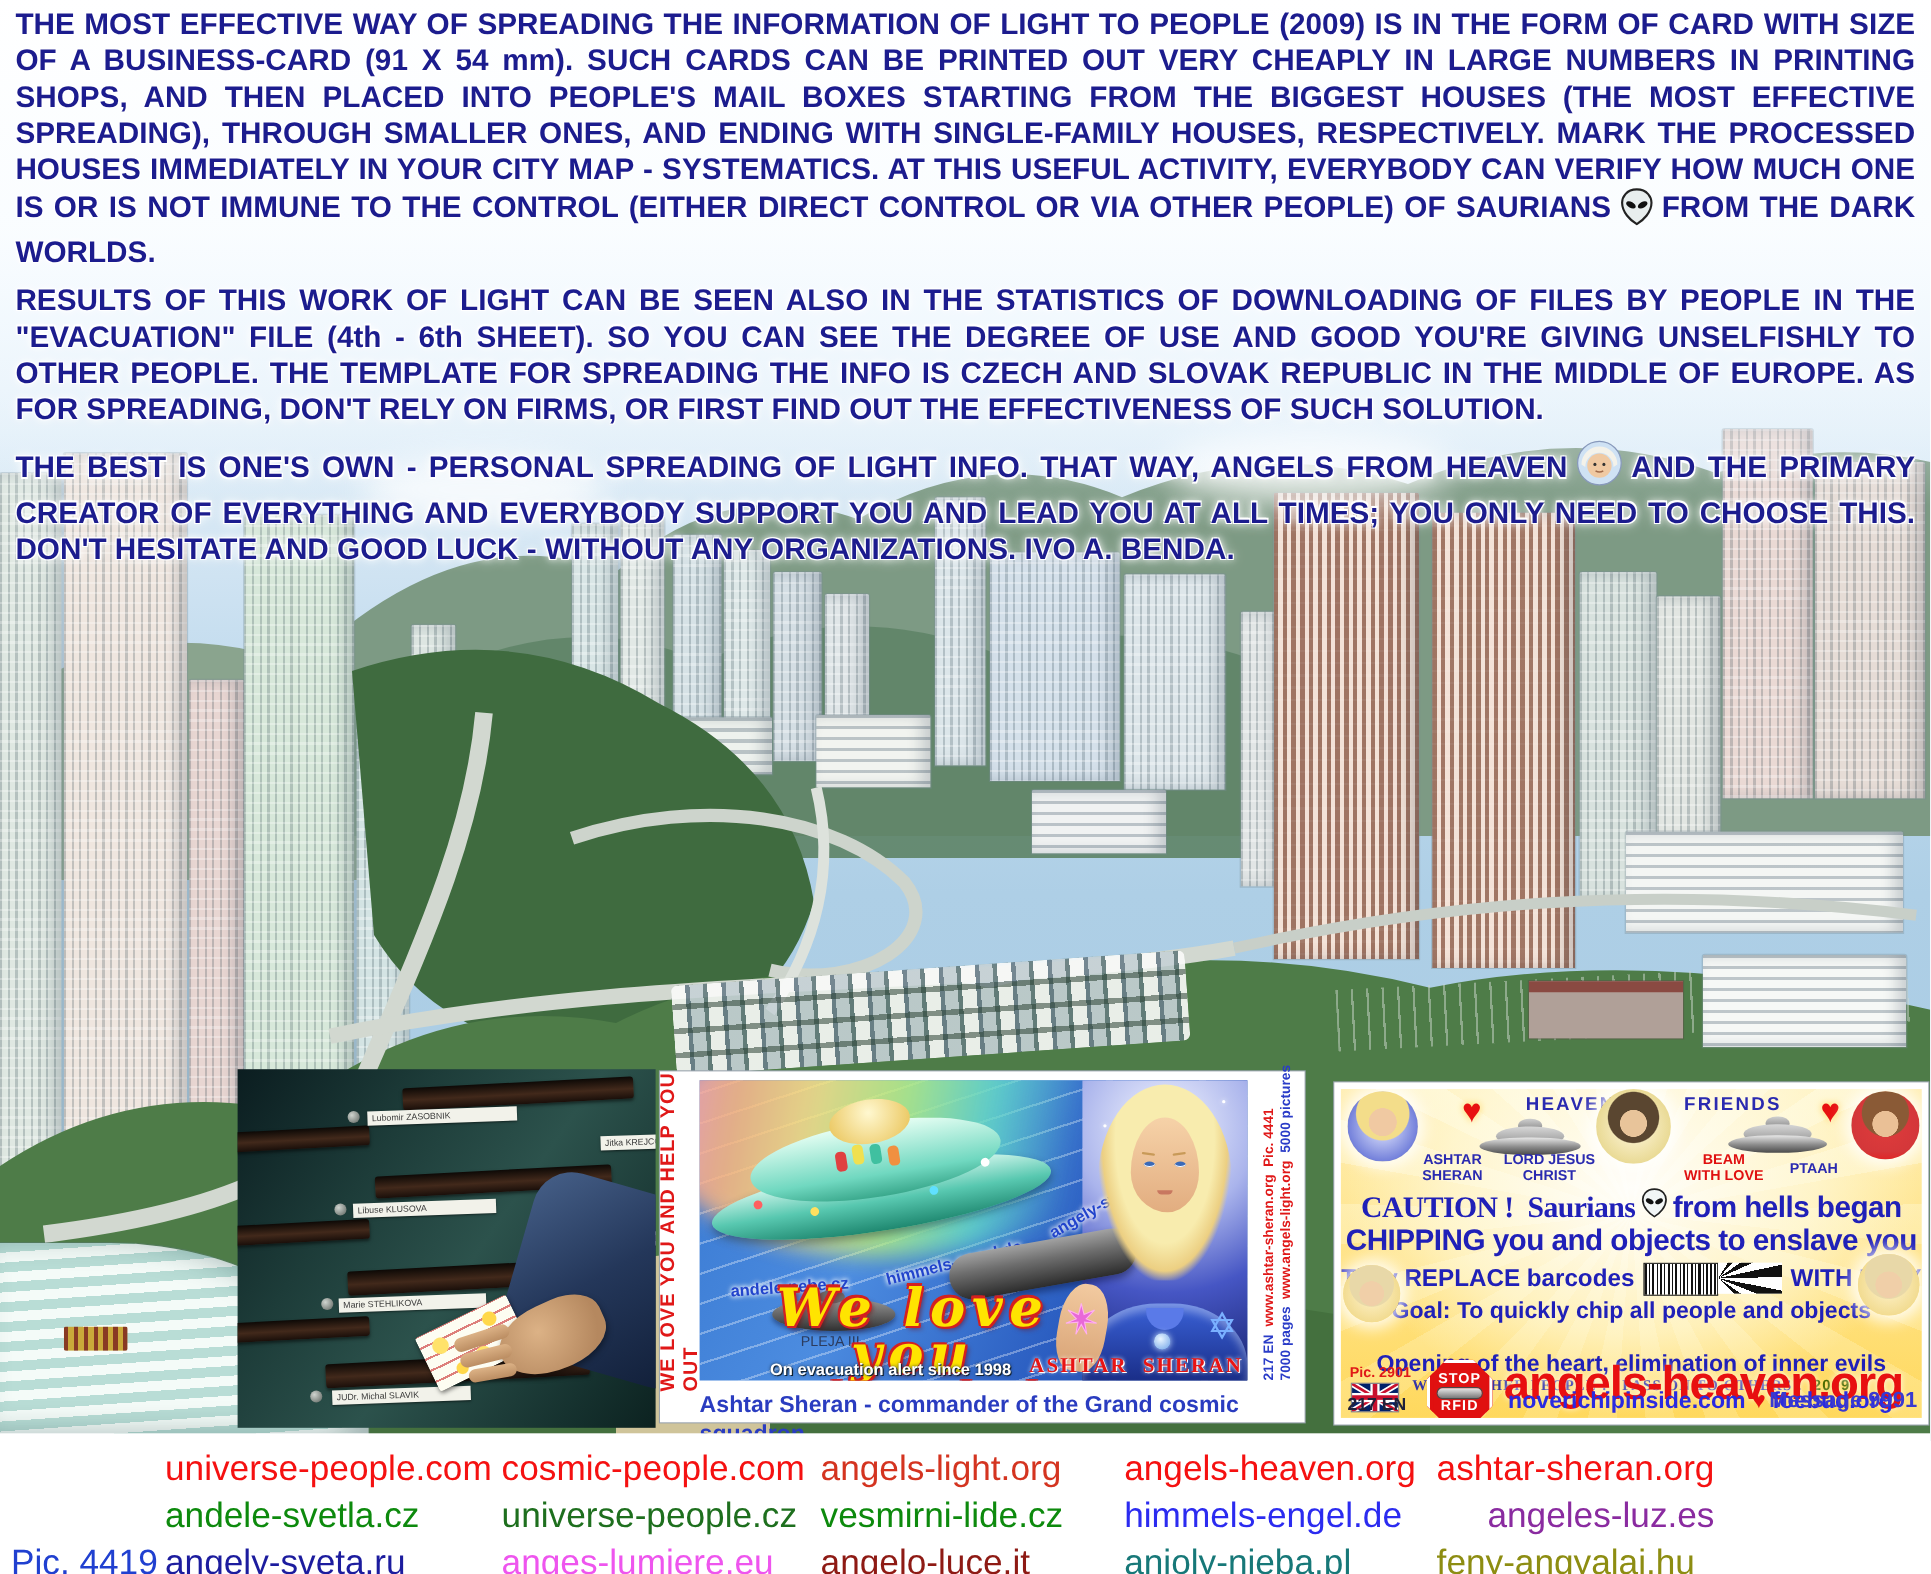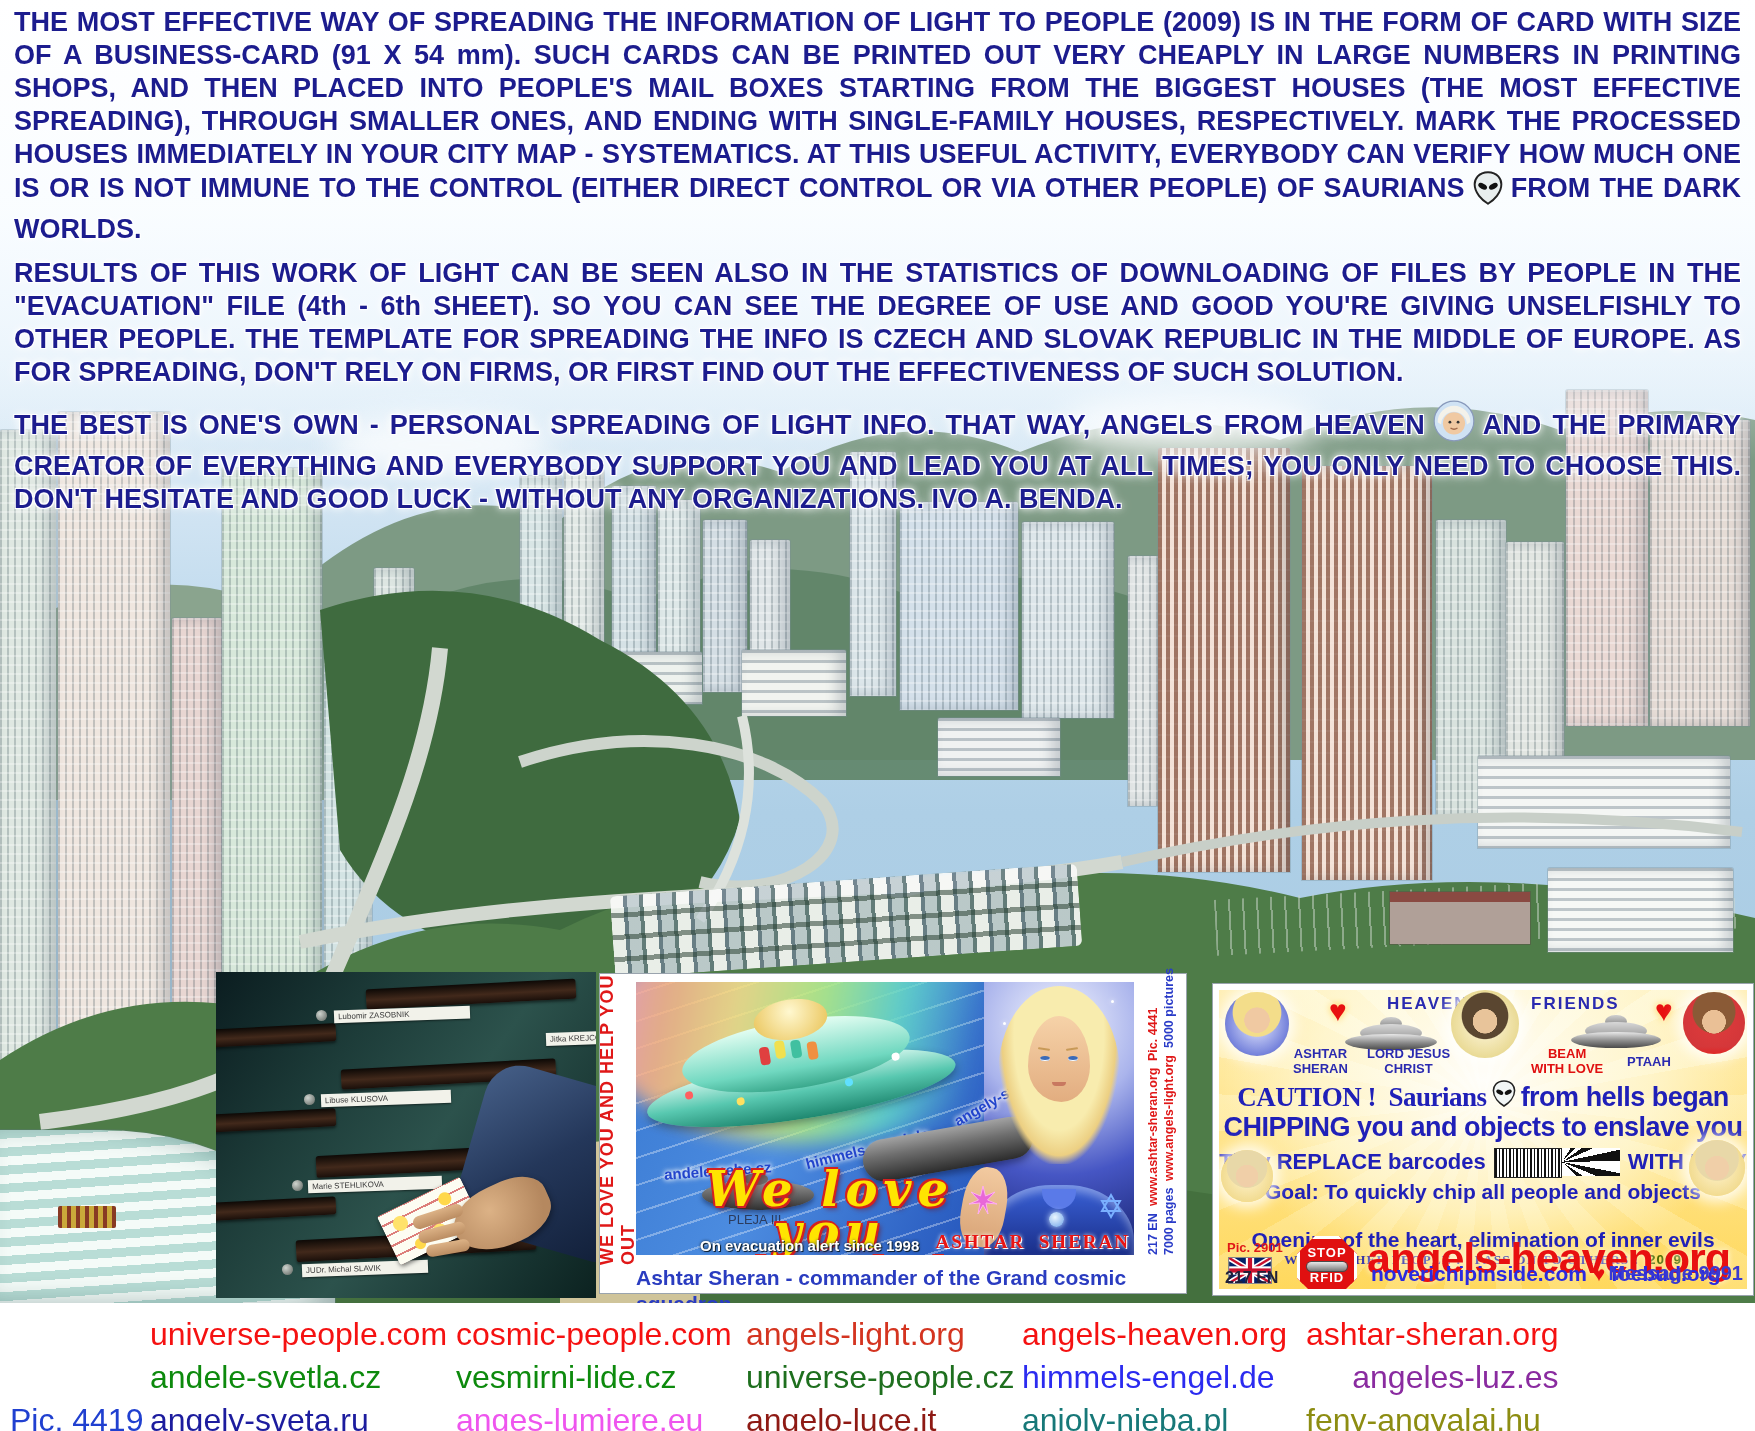--- a/index.html
+++ b/index.html
@@ -423,22 +423,22 @@
 
   <div class="linkstrip">
     <div class="piclabel">Pic. 4419</div>
     <div class="links-grid">
       <span style="color: rgb(245, 17, 17);">universe-people.com</span>
       <span style="color: rgb(245, 17, 17);">cosmic-people.com</span>
       <span style="color: rgb(212, 52, 32);">angels-light.org</span>
       <span style="color: rgb(245, 17, 17);">angels-heaven.org</span>
       <span style="color: rgb(245, 17, 17);">ashtar-sheran.org</span>
       <span style="color: rgb(13, 138, 13);">andele-svetla.cz</span>
+      <span style="color: rgb(30, 111, 30);">universe-people.cz</span>
       <span style="color: rgb(13, 138, 13);">vesmirni-lide.cz</span>
-      <span style="color: rgb(30, 111, 30);">universe-people.cz</span>
       <span style="color: rgb(43, 43, 240);">himmels-engel.de</span>
       <span style="color: rgb(138, 43, 160); text-align: right;">angeles-luz.es</span>
       <span style="color: rgb(28, 28, 158);">angely-sveta.ru</span>
       <span style="color: rgb(238, 85, 238);">anges-lumiere.eu</span>
       <span style="color: rgb(142, 26, 20);">angelo-luce.it</span>
       <span style="color: rgb(23, 120, 120);">anioly-nieba.pl</span>
       <span style="color: rgb(141, 141, 18);">feny-angyalai.hu</span>
     </div>
   </div>
 

